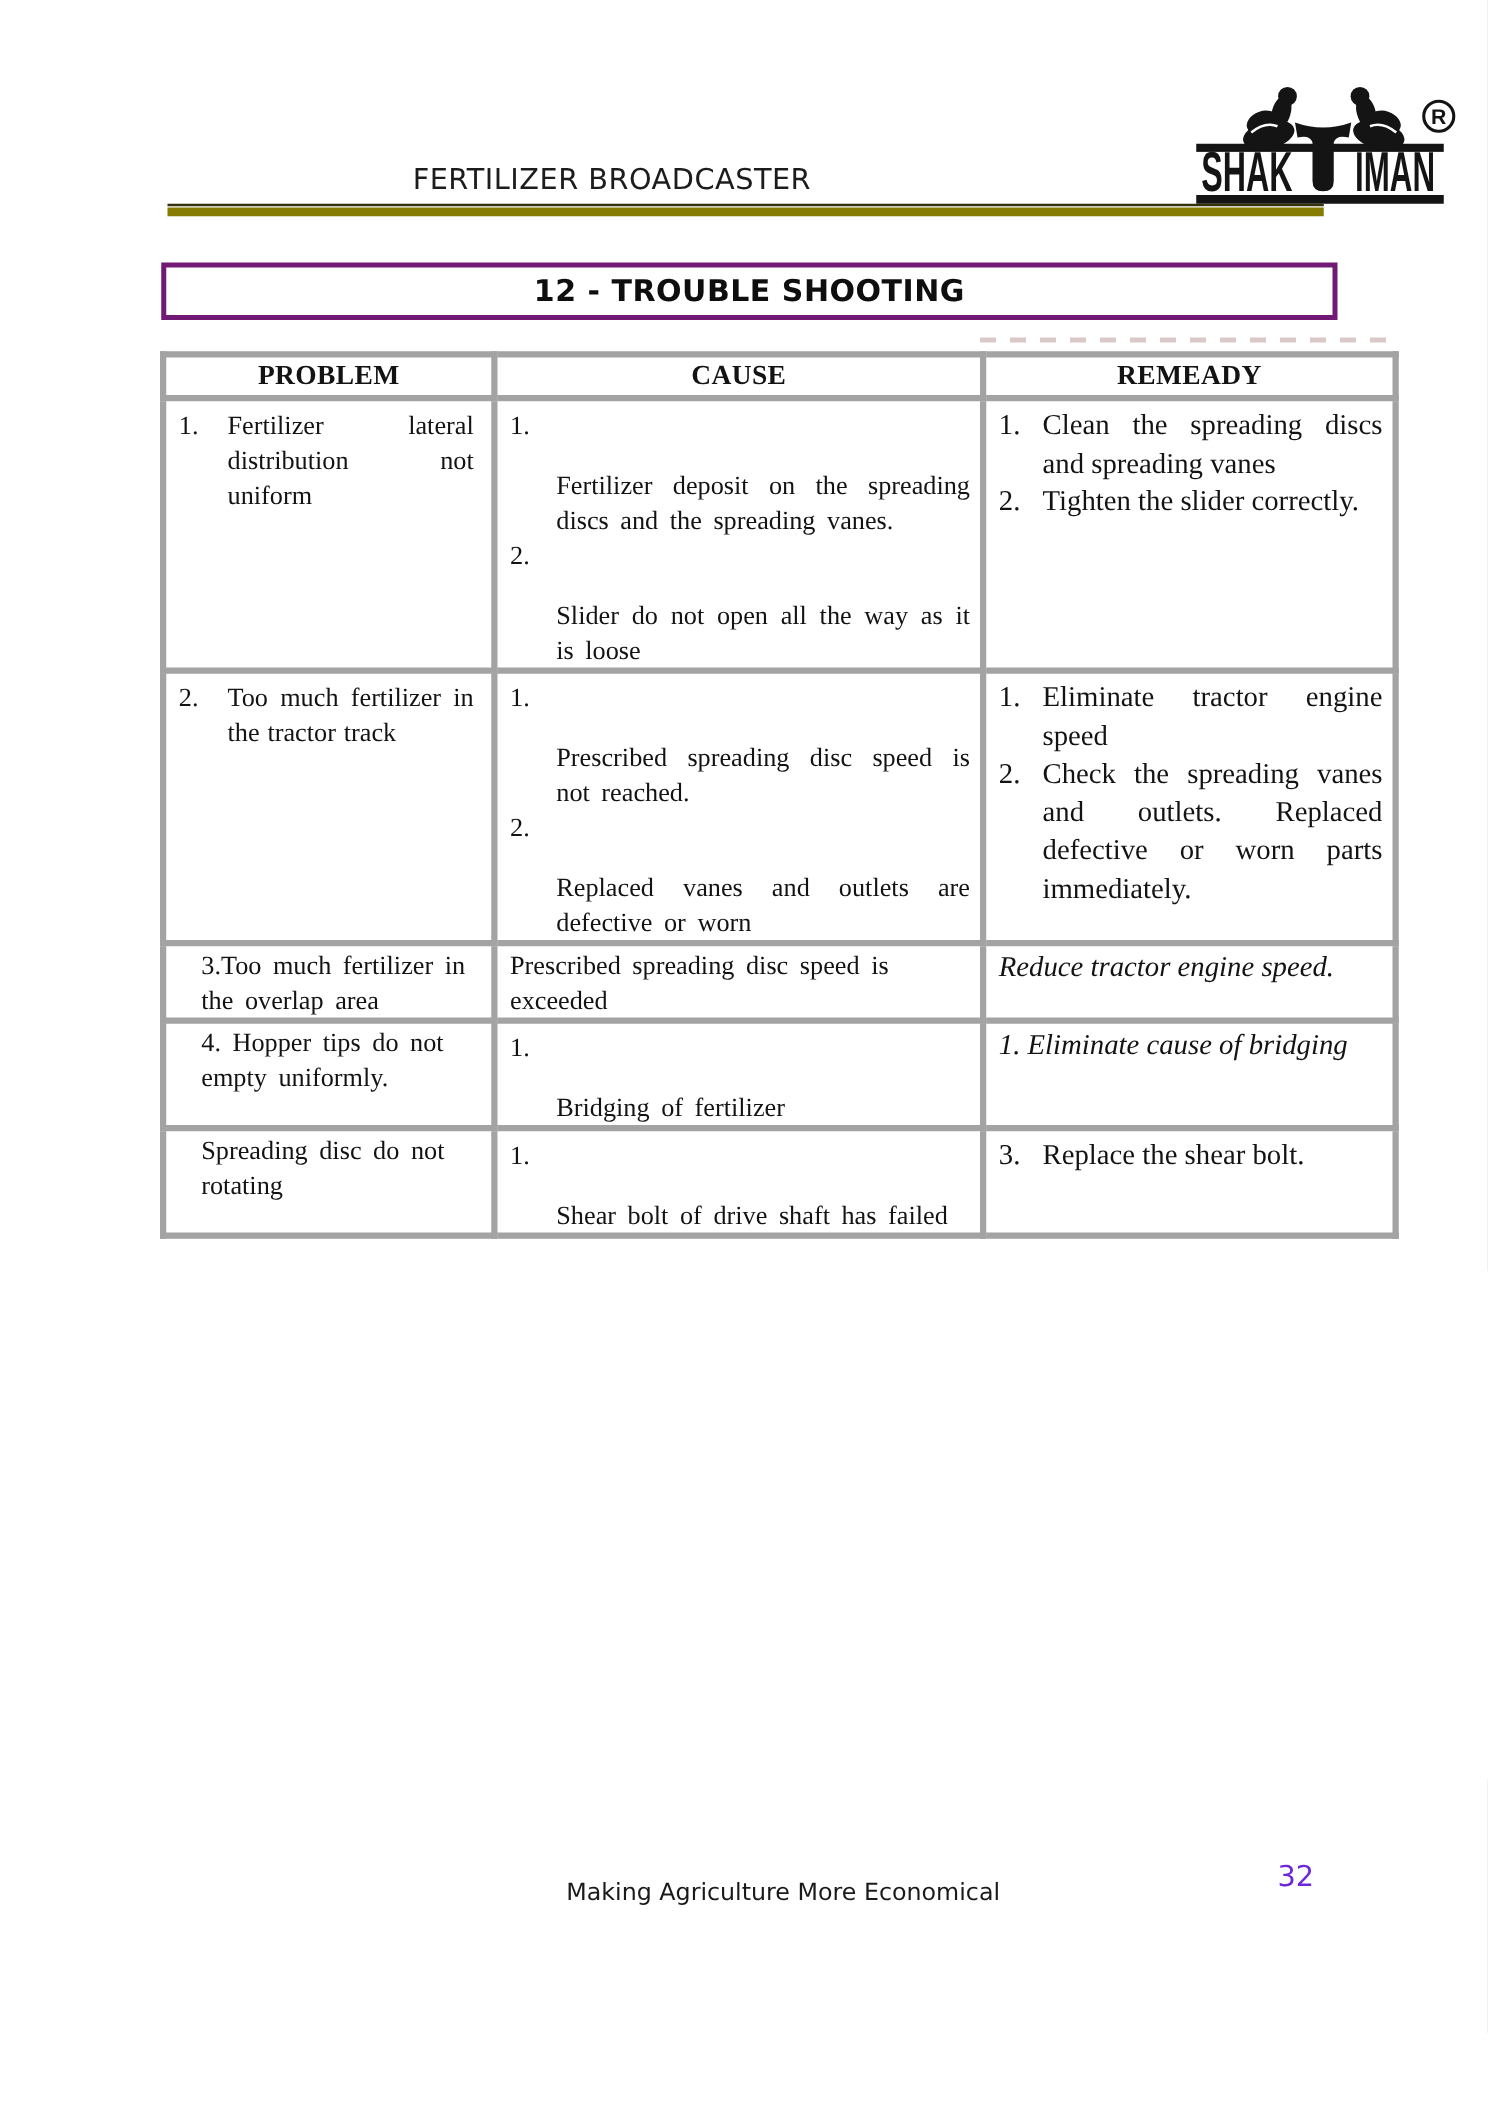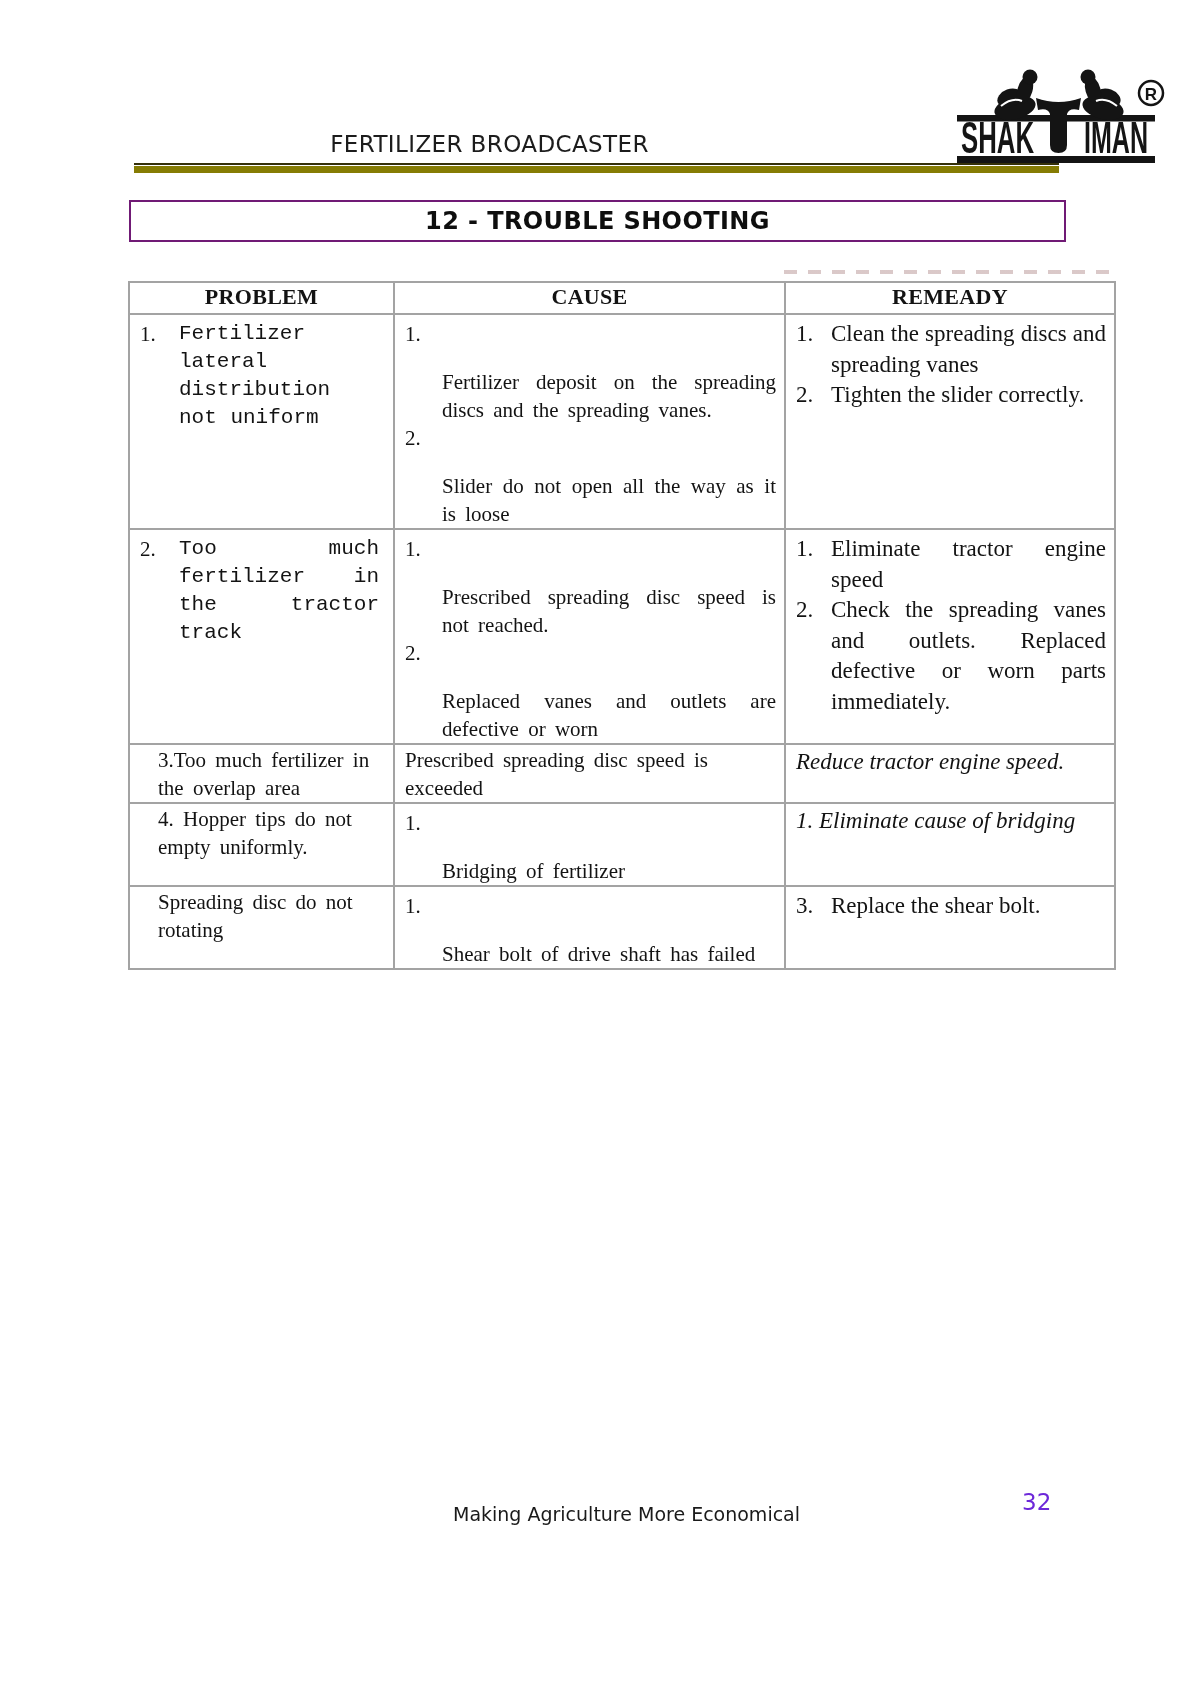--- a/index.html
+++ b/index.html
@@ -9,49 +9,49 @@
   
   .hdr-title{position:absolute;left:0;top:131px;width:979px;text-align:center;
              font-size:23px;letter-spacing:.4px;color:#1c1c1c;}
   .hdr-rule{position:absolute;left:134px;top:163px;width:925px;border-top:2px solid #35310a;}
   .hdr-rule .bar{height:7px;background:#867c04;margin-top:1px;}
 
   
   .logo{position:absolute;left:952px;top:62px;width:216px;height:104px;}
 
   
-  .sec-box{position:absolute;left:129px;top:200px;width:933px;height:38px;border:2px solid #701a75;
+  .sec-box{position:absolute;left:129px;top:210px;width:933px;height:38px;border:4px solid #701a75;
            display:flex;align-items:center;justify-content:center;}
   .sec-box .t{font-size:24px;font-weight:bold;letter-spacing:.4px;color:#0e0e0e;}
 
   
   .artifact{position:absolute;left:784px;top:270px;width:330px;height:4px;
             background:repeating-linear-gradient(90deg,rgba(188,156,156,.55) 0 13px,rgba(255,255,255,0) 13px 24px);}
 
   
   .tbl-wrap{position:absolute;left:128px;top:281px;}
   table.doc{border-collapse:collapse;table-layout:fixed;width:986px;
             font-family:"Liberation Serif","DejaVu Serif",serif;color:#131313;}
-  table.doc th,table.doc td{border:2px solid #a3a3a3;vertical-align:top;overflow:hidden;}
+  table.doc th,table.doc td{border:5px solid #a3a3a3;vertical-align:top;overflow:hidden;}
   table.doc th{font-size:22px;font-weight:bold;height:29px;padding:1px 0 0 0;text-align:center;letter-spacing:.3px;}
   tr.r1{height:121px;} tr.r2{height:156px;} tr.r3{height:54px;} tr.r4{height:60px;} tr.r5{height:58px;}
 
   td.c1{font-size:21px;line-height:28px;padding:5px 14px 0 10px;}
   td.c2{font-size:21px;line-height:28px;padding:5px 8px 0 10px;}
   td.c3{font-size:23px;line-height:30.5px;padding:4px 8px 0 10px;}
   td.c1.plain{padding:2px 18px 0 28px;line-height:27.5px;word-spacing:4px;}
   td.c2.plain{padding:2px 8px 0 10px;line-height:27.5px;word-spacing:4px;}
   td.c3.plain{padding:2px 8px 0 10px;font-style:italic;}
 
   .item{display:flex;}
   .num{flex:0 0 39px;}
   td.c2 .num{flex:0 0 37px;}
   td.c3 .num{flex:0 0 35px;}
   .txt{flex:1 1 auto;text-align:justify;}
-  td.c1 .txt{word-spacing:1px;font-family:Liberation Mono, monospace;}
+  td.c1 .txt{word-spacing:1px;}
   td.c2 .txt{word-spacing:4px;margin-top:48px;}
   .ptxt{text-align:left;}
 
   
   .footer-tag{position:absolute;left:453px;top:1503px;font-size:19px;color:#1a1a1a;}
   .page-num{position:absolute;left:1022px;top:1489px;font-size:23px;color:#6d28d9;}
 </style>
 </head>
 <body>
 

